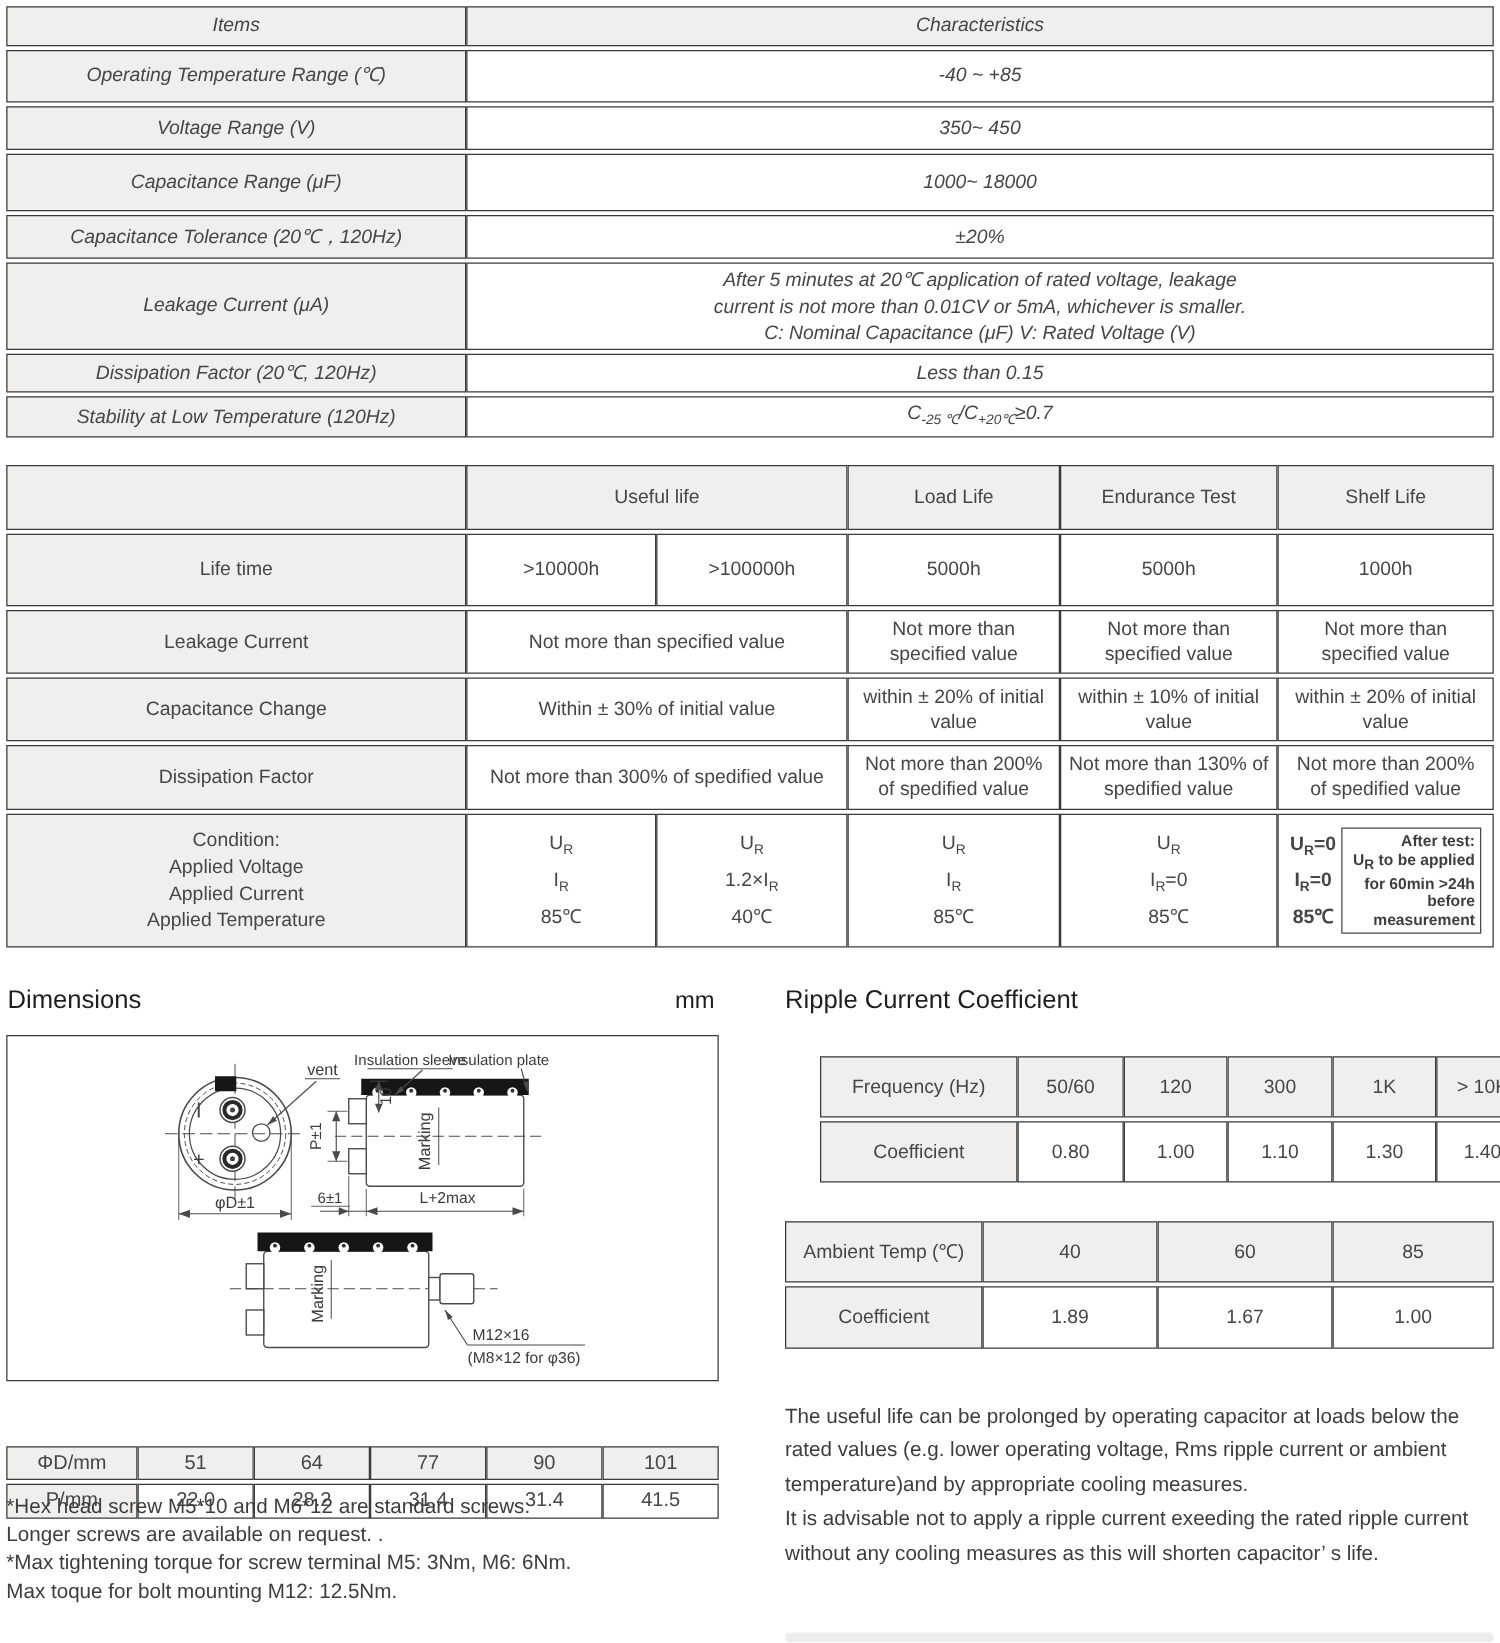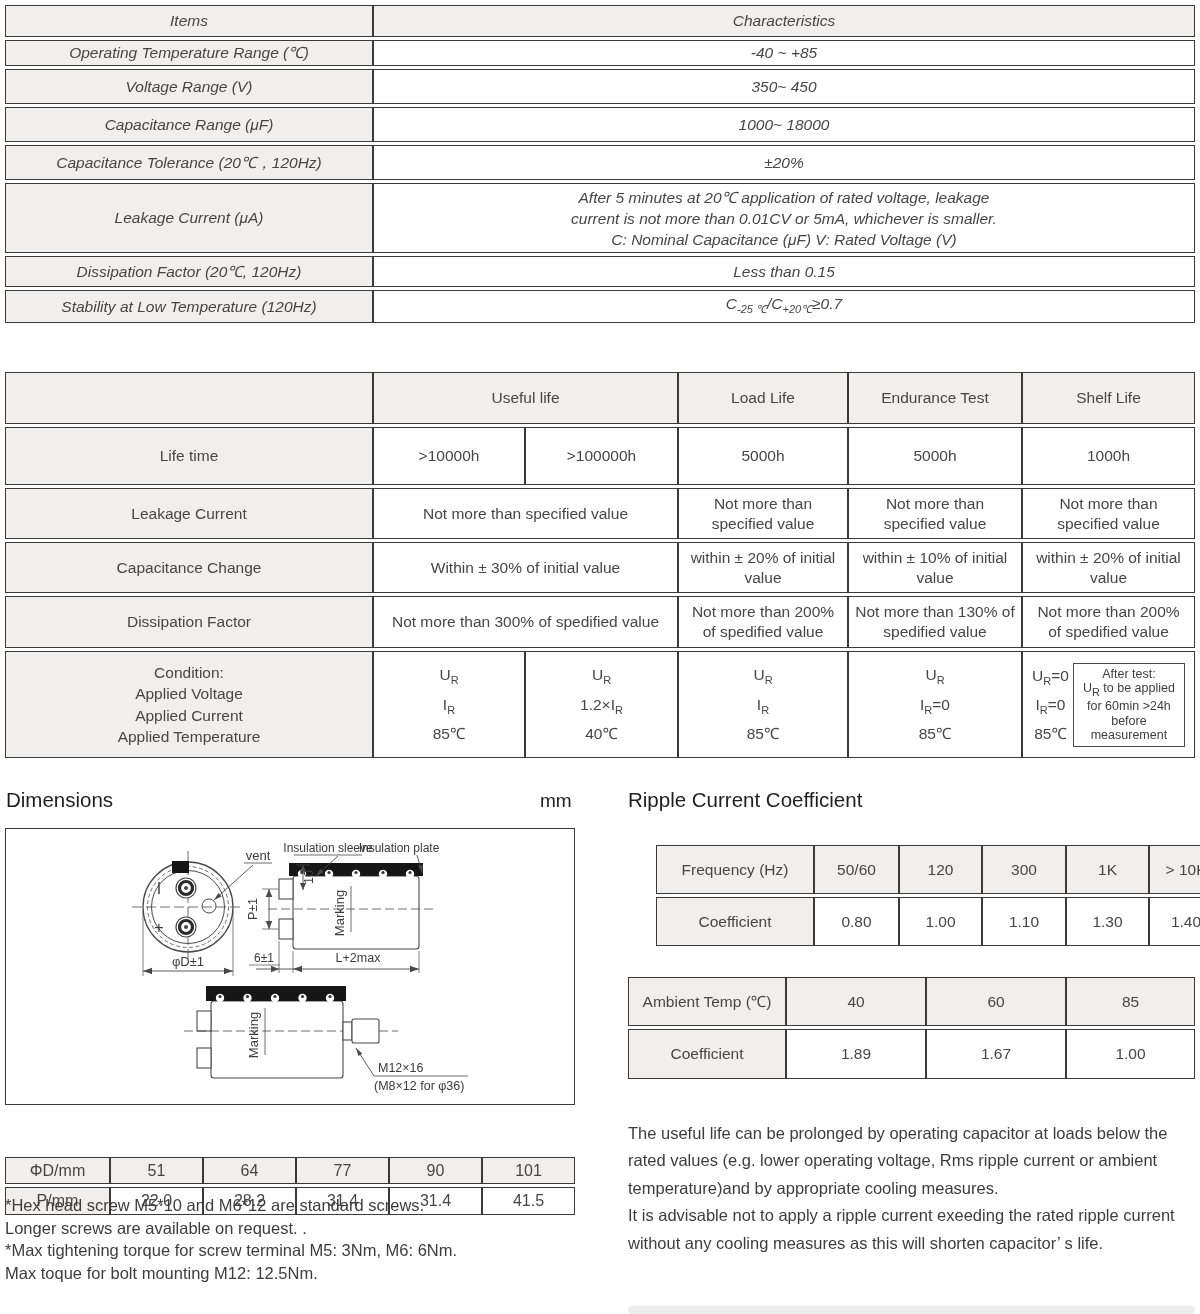--- a/index.html
+++ b/index.html
@@ -7,21 +7,21 @@
   table{border-collapse:separate;border-spacing:0 3px;table-layout:fixed;position:absolute;}
   td{border:1px solid #3a3a3a;box-sizing:border-box;text-align:center;vertical-align:middle;
      padding:1px 6px;font-size:15.5px;color:#464646;line-height:20px;overflow:hidden;}
   .g{background:#f0efed;}
   sub{font-size:11px;}
   .sec-title{position:absolute;font-size:20.5px;color:#1e1e1e;font-weight:500;}
   .unit{position:absolute;font-size:19px;color:#1e1e1e;}
   .cond-line{line-height:24px;}
   .cond-label-line{line-height:21.5px;}
   .leak-line{line-height:21px;}
-  .note-box{border:1px solid #4a4a4a;font-size:12.5px;line-height:14.5px;text-align:center;
+  .note-box{border:1px solid #4a4a4a;font-size:12.5px;line-height:14.5px;text-align:right;
             padding:3px 4px;width:112px;box-sizing:border-box;color:#3e3e3e;}
   .shelf-cond{display:flex;align-items:center;justify-content:center;gap:4px;}
   .shelf-left{line-height:23px;white-space:nowrap;}
   .drawing-box{position:absolute;left:5px;top:828px;width:570px;height:277px;
                border:1px solid #3a3a3a;box-sizing:border-box;}
   .notes{position:absolute;left:5px;top:1194px;width:600px;font-size:16.5px;
          line-height:22.6px;color:#3d3d3d;}
   .paras{position:absolute;left:628px;top:1120px;width:574px;font-size:16.5px;
          line-height:27.4px;color:#3d3d3d;}
   .footer-bar{position:absolute;left:628px;top:1306px;width:567px;height:8px;
@@ -34,29 +34,29 @@
 <table style="left:5px;top:2px;width:1190px;font-style:italic;">
   <colgroup>
       <col style="width:368px">
       <col style="width:822px">
     </colgroup>
   <tbody>
       <tr style="height:32px">
     <td class="g">Items</td>
     <td class="g">Characteristics</td>
   </tr>
-  <tr style="height:26px">
+  <tr style="height:42px">
     <td class="g">Operating Temperature Range (℃)</td>
     <td>-40 ~ +85</td>
   </tr>
   <tr style="height:35px">
     <td class="g">Voltage Range (V)</td>
     <td>350~ 450</td>
   </tr>
-  <tr style="height:35px">
+  <tr style="height:46px">
     <td class="g">Capacitance Range (μF)</td>
     <td>1000~ 18000</td>
   </tr>
   <tr style="height:35px">
     <td class="g">Capacitance Tolerance (20℃，120Hz)</td>
     <td>±20%</td>
   </tr>
   <tr style="height:70px">
     <td class="g">Leakage Current (μA)</td>
     <td>
@@ -142,21 +142,21 @@
     <td>
       <div class="cond-line"><span>U</span><sub>R</sub><span></span></div>
       <div class="cond-line"><span>I</span><sub>R</sub><span></span></div>
       <div class="cond-line">85℃</div>
     </td>
     <td>
       <div class="cond-line"><span>U</span><sub>R</sub><span></span></div>
       <div class="cond-line"><span>I</span><sub>R</sub><span>=0</span></div>
       <div class="cond-line">85℃</div>
     </td>
-    <td style="padding:1px 2px;">
+    <td style="padding:1px 2px;font-weight:bold;">
       <div class="shelf-cond">
         <div class="shelf-left">
           <div><span>U</span><sub>R</sub><span>=0</span></div>
           <div><span>I</span><sub>R</sub><span>=0</span></div>
           <div>85℃</div>
         </div>
         <div class="note-box">
           <div>After test:</div>
           <div><span>U</span><sub>R</sub><span> to be applied</span></div>
           <div>for 60min &gt;24h</div>

